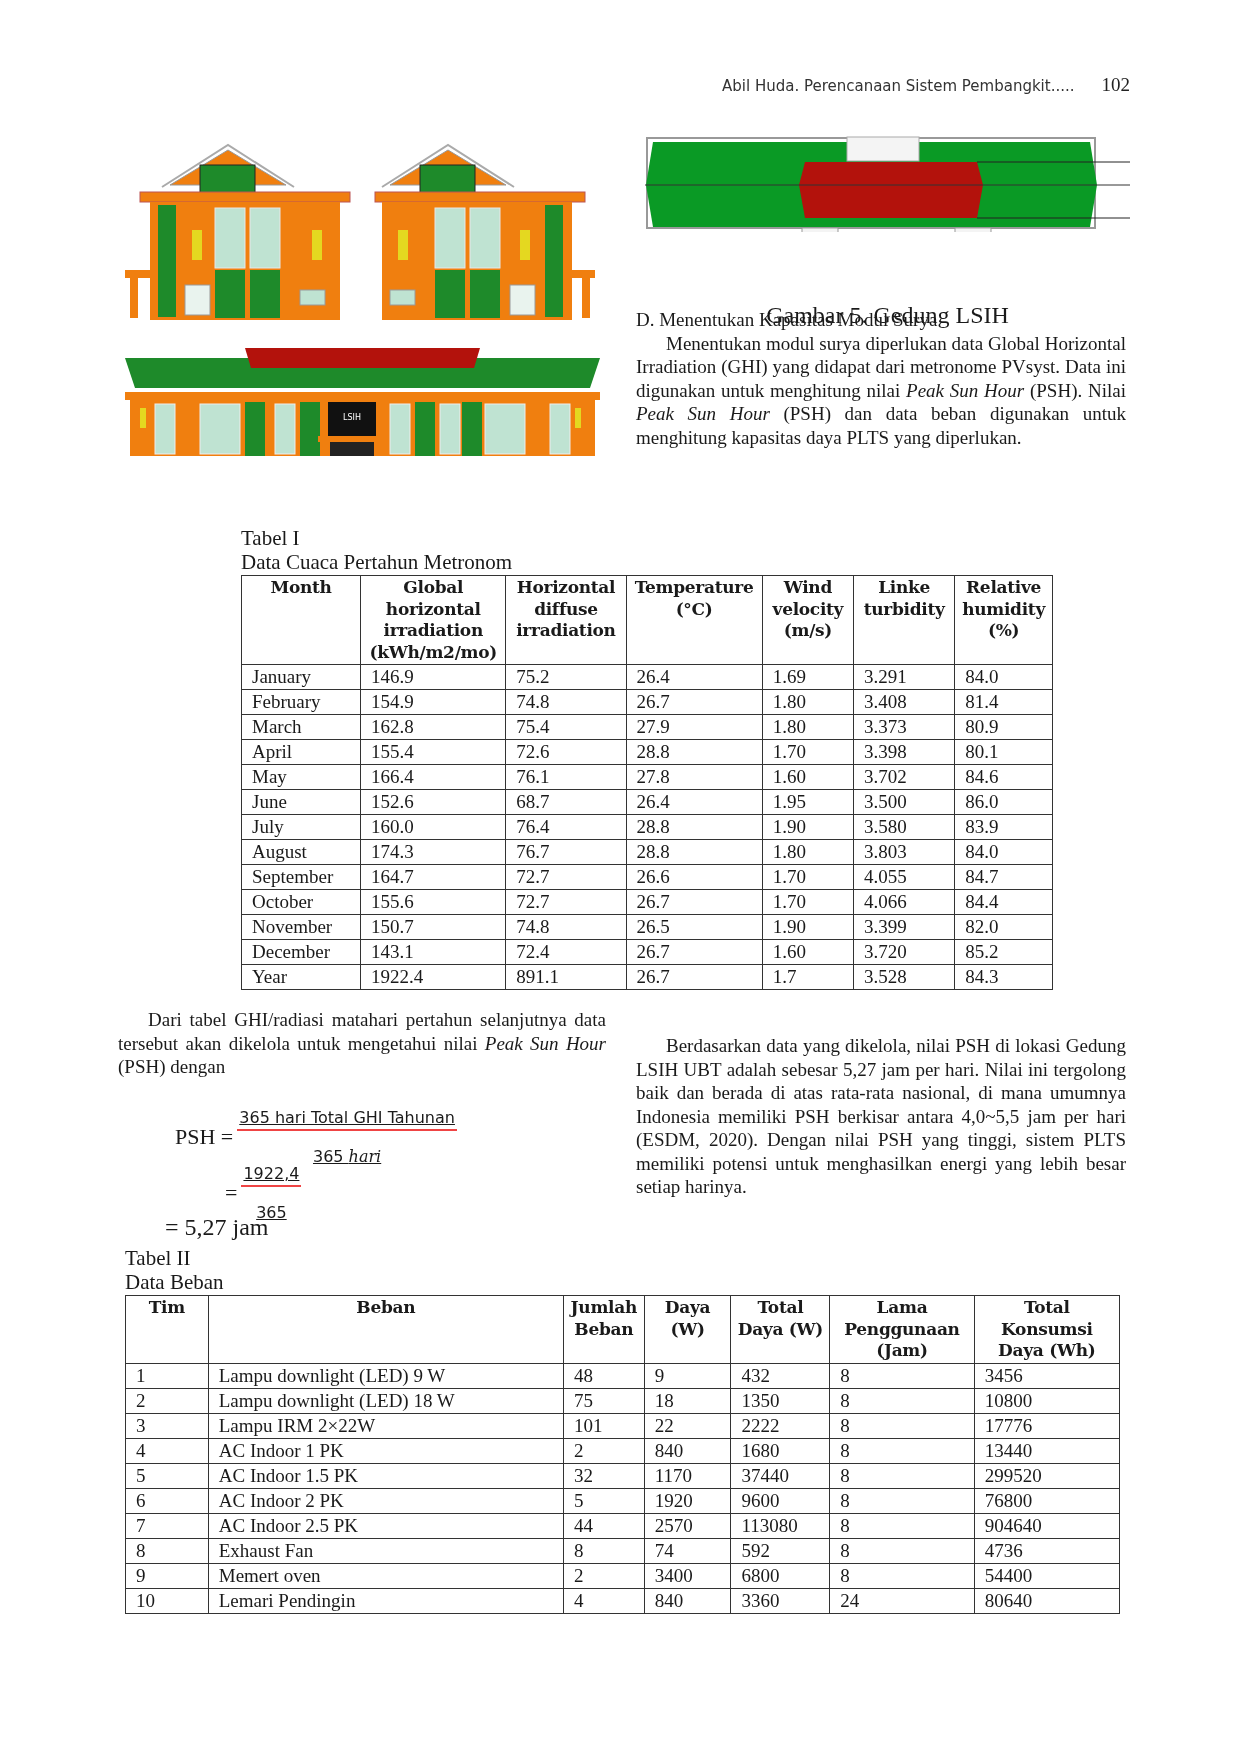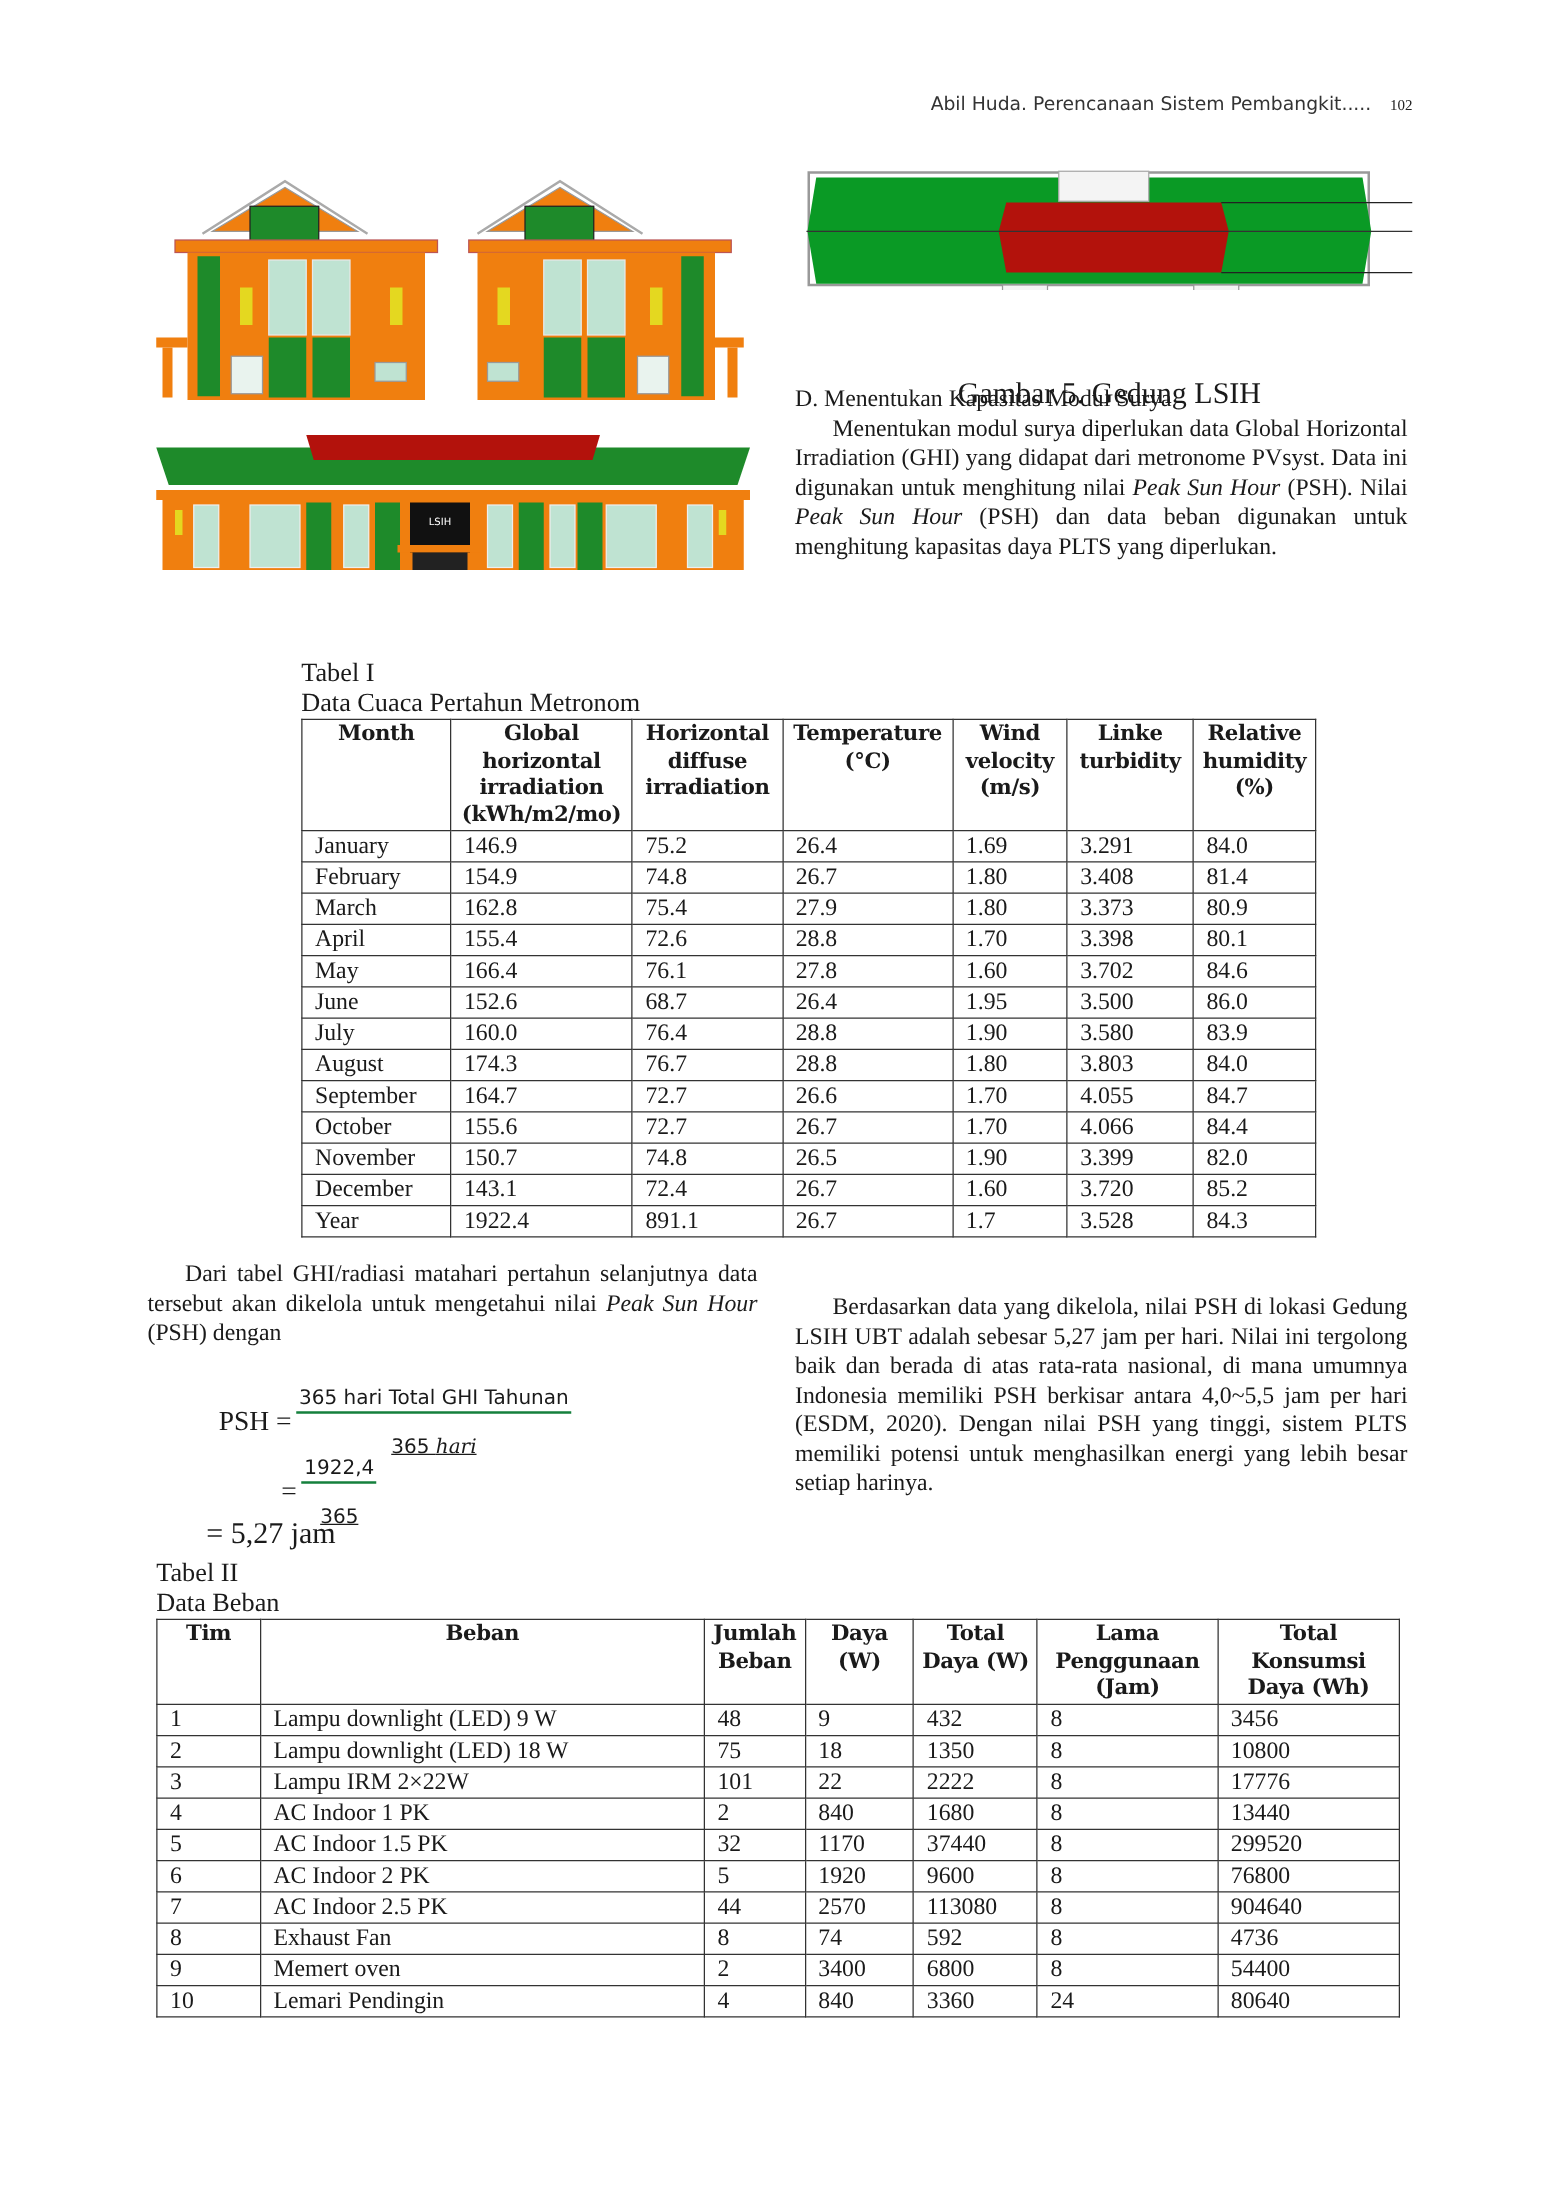--- a/index.html
+++ b/index.html
@@ -2,21 +2,21 @@
 <html><head>
 <meta charset="utf-8">
 <style>
   html, body { margin:0; padding:0; background:#ffffff; }
   body { width:1240px; height:1754px; position:relative; overflow:hidden;
          font-family:"Liberation Serif", serif; color:#1a1a1a; }
   .abs { position:absolute; }
 
   
   .run-head { right:110px; top:74px; font-family:"DejaVu Sans", sans-serif; font-size:15px; color:#333; }
-  .run-head .pg { font-family:"Liberation Serif", serif; font-size:12px; margin-left:15px; color:#222; }
+  .run-head .pg { font-family:"Liberation Serif", serif; font-size:19px; margin-left:27px; color:#222; }
 
   
   .fig-left { left:120px; top:140px; width:490px; height:320px; }
   .fig-right { left:645px; top:132px; width:485px; height:130px; }
   .caption { font-size:24px; text-align:center;margin-top:44px; }
 
   
   .para { font-size:19px; line-height:23.5px; text-align:justify; }
   .para .ind { display:inline-block; width:30px; }
   .para i { font-style:italic; }
@@ -25,21 +25,21 @@
   table { border-collapse:collapse; font-family:"Liberation Serif", serif; }
   table td, table th { border:1px solid #333; padding:0 0 0 10px; font-size:19px; line-height:24px; vertical-align:top; text-align:left; }
   table th { font-weight:bold; text-align:center; padding:1px 4px; font-size:17px; line-height:21.5px; font-family:"DejaVu Serif", serif; letter-spacing:-0.3px; }
   .t1 { left:241px; top:575px; width:812px; }
   .t2 { left:125px; top:1295px; width:995px;border-radius:26px; }
   .tcap { font-size:21px; text-align:left; line-height:24px; }
 
   
   .formula { left:175px; top:1108px; font-size:22px; }
   .frac { display:inline-block; vertical-align:middle; text-align:center; font-family:"DejaVu Sans", sans-serif; font-size:16px; }
-  .frac .num { border-bottom:2px solid #15803d; padding:0 2px 2px; }
+  .frac .num { border-bottom:2px solid #ef4444; padding:0 2px 2px;text-decoration:underline; }
   .frac .den { padding-top:16px;text-decoration:underline; }
   .frac .den i { font-family:"DejaVu Serif", serif; }
 </style>
 </head>
 <body>
 
 <div class="abs run-head">
   <span>Abil Huda. Perencanaan Sistem Pembangkit.....</span><span class="pg">102</span>
 </div>
 

